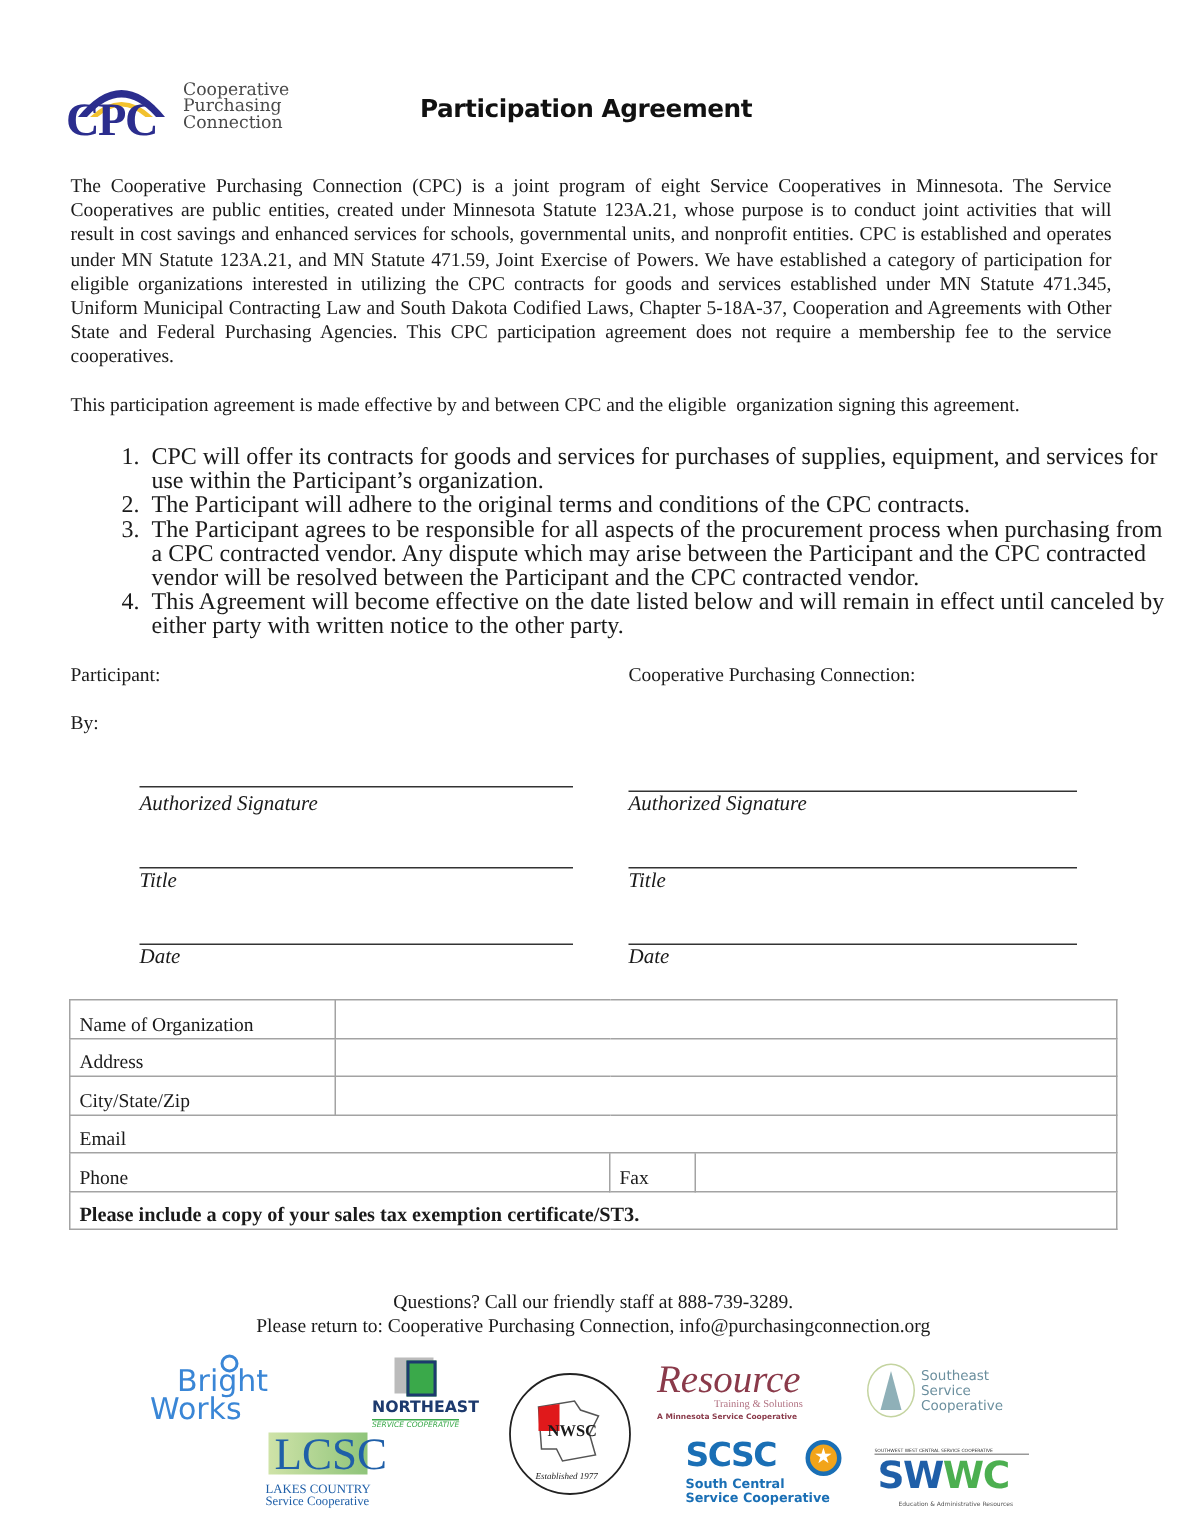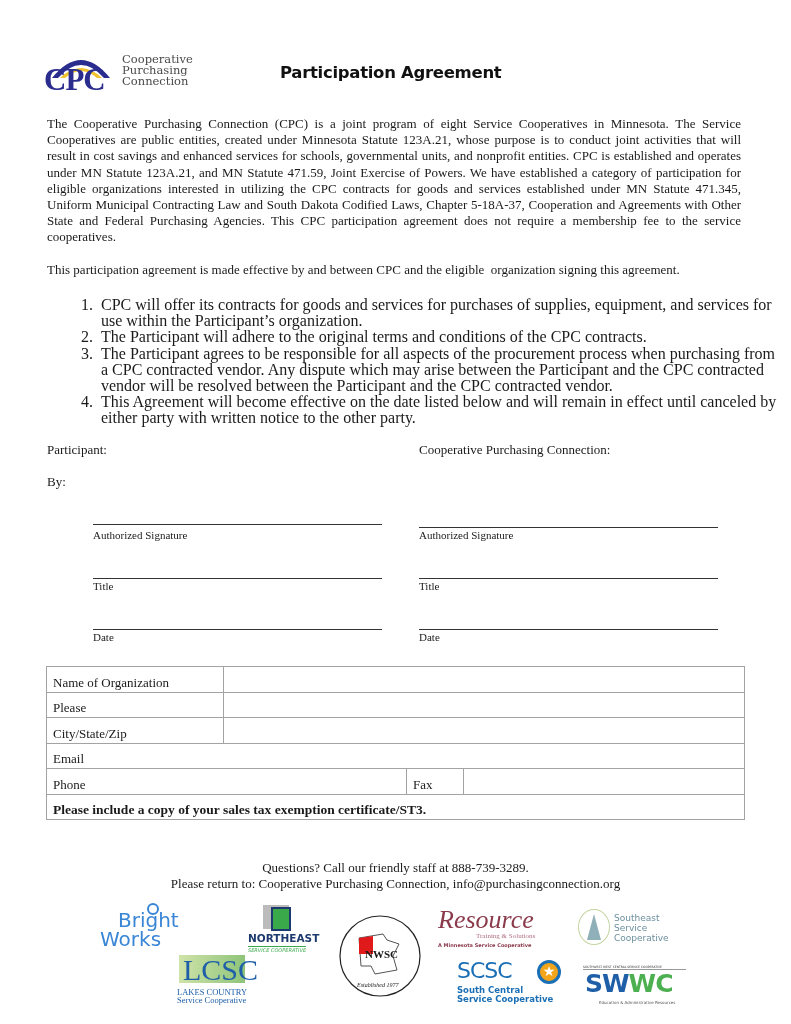--- a/index.html
+++ b/index.html
@@ -11,21 +11,21 @@
   .cpc-letters{position:absolute;left:4px;top:14px;font-family:"Liberation Serif",serif;font-weight:bold;font-size:31px;color:#2b2d8e;letter-spacing:-1px;}
   .cpc-words{position:absolute;left:82px;top:6px;font-family:"DejaVu Serif",serif;font-size:11.5px;line-height:11px;color:#4a4a4a;}
   .title{left:280px;top:63px;font-family:"DejaVu Sans","Liberation Sans",sans-serif;font-weight:bold;font-size:16.5px;color:#111;letter-spacing:-0.3px;}
   .para{left:47px;width:694px;font-size:13px;line-height:16.2px;text-align:justify;}
   .p1{top:116px;}
   .p2{top:262px;}
   ol.terms{position:absolute;left:47px;top:293px;width:688px;margin:4px;padding:0 0 0 46px;font-size:16px;line-height:16.2px;}
   ol.terms li{padding-left:4px;}
   .lbl{font-size:13px;}
   .sigline{position:absolute;border-top:1px solid #333;}
-  .sigcap{position:absolute;font-size:11px;}
+  .sigcap{position:absolute;font-size:14px;font-style:italic;}
   table.info{position:absolute;left:46px;top:666px;width:699px;border-collapse:collapse;font-size:13px;}
   table.info td{border:1px solid #a3a3a3;height:23.5px;padding:0 0 0 6px;vertical-align:bottom;padding-bottom:1px;}
   .footer{position:absolute;left:0;width:791px;text-align:center;font-size:13px;line-height:16px;}
   .logo-txt{position:absolute;}
 </style>
 </head>
 <body>
 
 <div class="abs cpc-logo">
   <svg class="cpc-arc" viewBox="0 0 66 40">
@@ -77,21 +77,21 @@
       <col style="width:183px">
       <col style="width:57px">
       <col>
     </colgroup>
   <tbody>
       <tr>
     <td>Name of Organization</td>
     <td colspan="3"></td>
   </tr>
   <tr>
-    <td>Please</td>
+    <td>Address</td>
     <td colspan="3"></td>
   </tr>
   <tr>
     <td>City/State/Zip</td>
     <td colspan="3"></td>
   </tr>
   <tr>
     <td colspan="4">Email</td>
   </tr>
   <tr>
@@ -142,21 +142,21 @@
   <div class="logo-txt" style="left:22px;top:72px;font-family:'Liberation Serif',serif;font-style:italic;font-size:6px;">Established 1977</div>
 </div>
 
 <div class="abs" style="left:438px;top:905px;width:110px;height:50px;">
   <div class="logo-txt" style="left:0;top:0;font-family:'Liberation Serif',serif;font-style:italic;font-size:26px;color:#8a3a4a;">Resource</div>
   <div class="logo-txt" style="left:38px;top:27px;font-family:'Liberation Serif',serif;font-size:7px;color:#b07080;">Training &amp; Solutions</div>
   <div class="logo-txt" style="left:0;top:37px;font-family:'DejaVu Sans',sans-serif;font-weight:bold;font-size:5px;color:#8a3a4a;">A Minnesota Service Cooperative</div>
 </div>
 
 <div class="abs" style="left:455px;top:960px;width:110px;height:50px;">
-  <div class="logo-txt" style="left:2px;top:-2px;font-family:'DejaVu Sans',sans-serif;font-weight:normal;font-size:22px;color:#1a6fb5;letter-spacing:-1px;">SCSC</div>
+  <div class="logo-txt" style="left:2px;top:-2px;font-family:'DejaVu Sans',sans-serif;font-weight:bold;font-size:22px;color:#1a6fb5;letter-spacing:-1px;">SCSC</div>
   <div style="position:absolute;left:82px;top:0;width:24px;height:24px;border-radius:50%;background:#f2a41a;border:3px solid #1a6fb5;box-sizing:border-box;color:#fff;font-size:14px;line-height:18px;text-align:center;">★</div>
   <div class="logo-txt" style="left:2px;top:26px;font-family:'DejaVu Sans',sans-serif;font-weight:bold;font-size:8.5px;line-height:9px;color:#1a6fb5;">
     <div>South Central</div>
     <div>Service Cooperative</div>
   </div>
 </div>
 
 <div class="abs" style="left:576px;top:905px;width:110px;height:45px;">
   <div style="position:absolute;left:2px;top:4px;width:30px;height:34px;border-radius:50%;border:1px solid #c4d4a0;">
     <div style="position:absolute;left:8px;top:4px;width:0;height:0;border-left:7px solid transparent;border-right:7px solid transparent;border-bottom:26px solid #8fb0b8;"></div>

